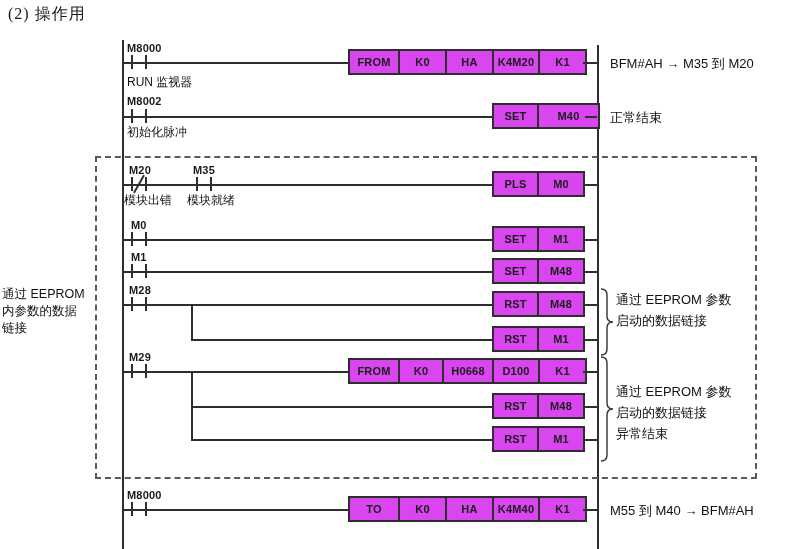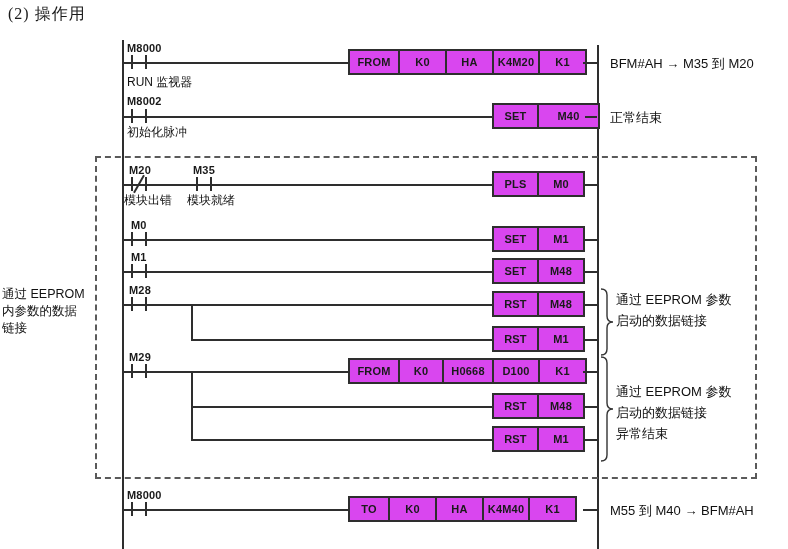--- a/index.html
+++ b/index.html
@@ -187,21 +187,21 @@
     <div>异常结束</div>
   </div>
 
   <div class="lbl" style="left:127px;top:489px;">M8000</div>
   <div class="hline" style="left:124px;top:509px;width:224px;"></div>
   <div class="contact" style="left:131px;top:502px;">
     <div class="bar l"></div>
     <div class="bar r"></div>
   </div>
   <div class="ibox" style="left:348px;top:496px;">
-    <div class="cell" style="width:40px;text-align:right;">TO</div>
+    <div class="cell" style="width:50px;text-align:right;">TO</div>
     <div class="cell" style="width:47px;">K0</div>
     <div class="cell" style="width:47px;">HA</div>
     <div class="cell" style="width:46px;">K4M40</div>
     <div class="cell" style="width:45px;">K1</div>
   </div>
   <div class="hline" style="left:583px;top:509px;width:14px;"></div>
   <div class="rcomment" style="left:610px;top:502px;">M55 到 M40 → BFM#AH</div>
 
 </div>
 

